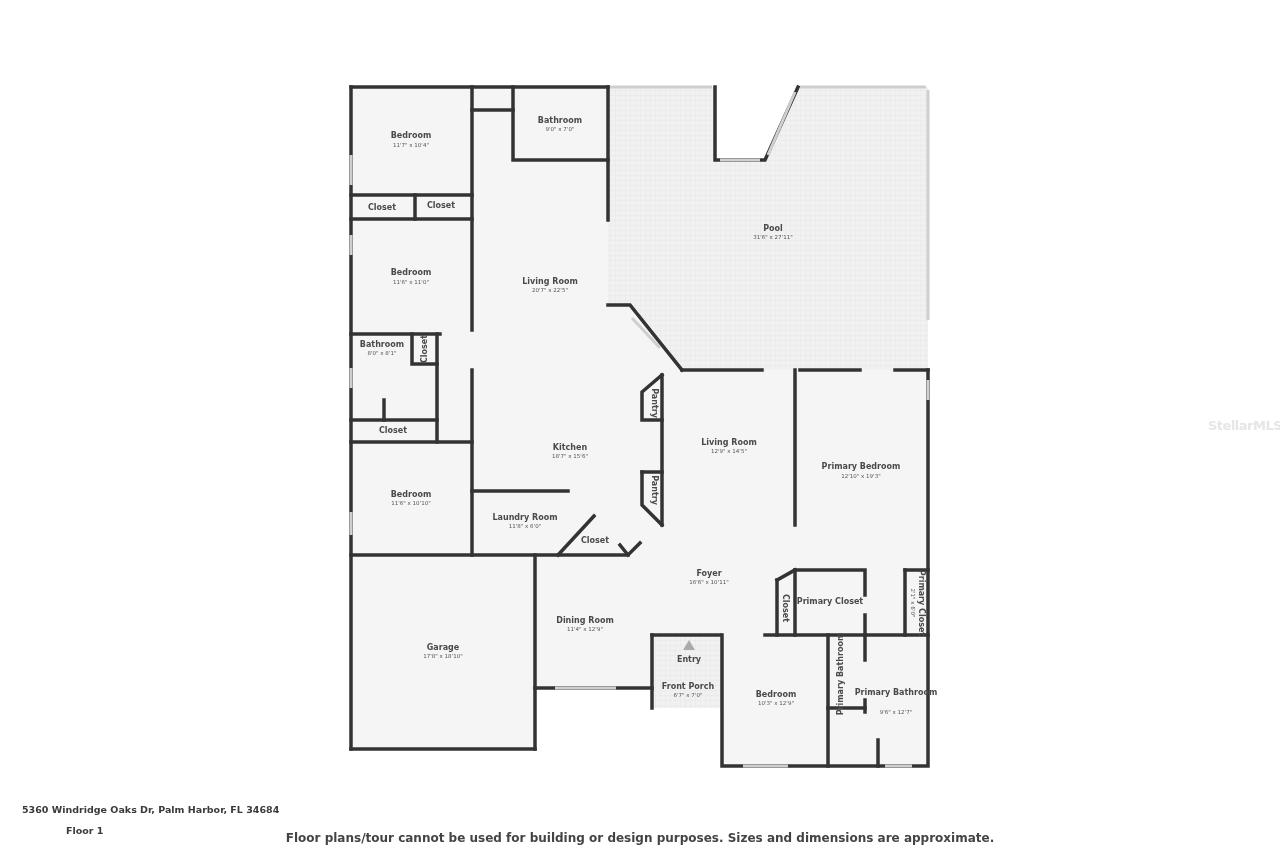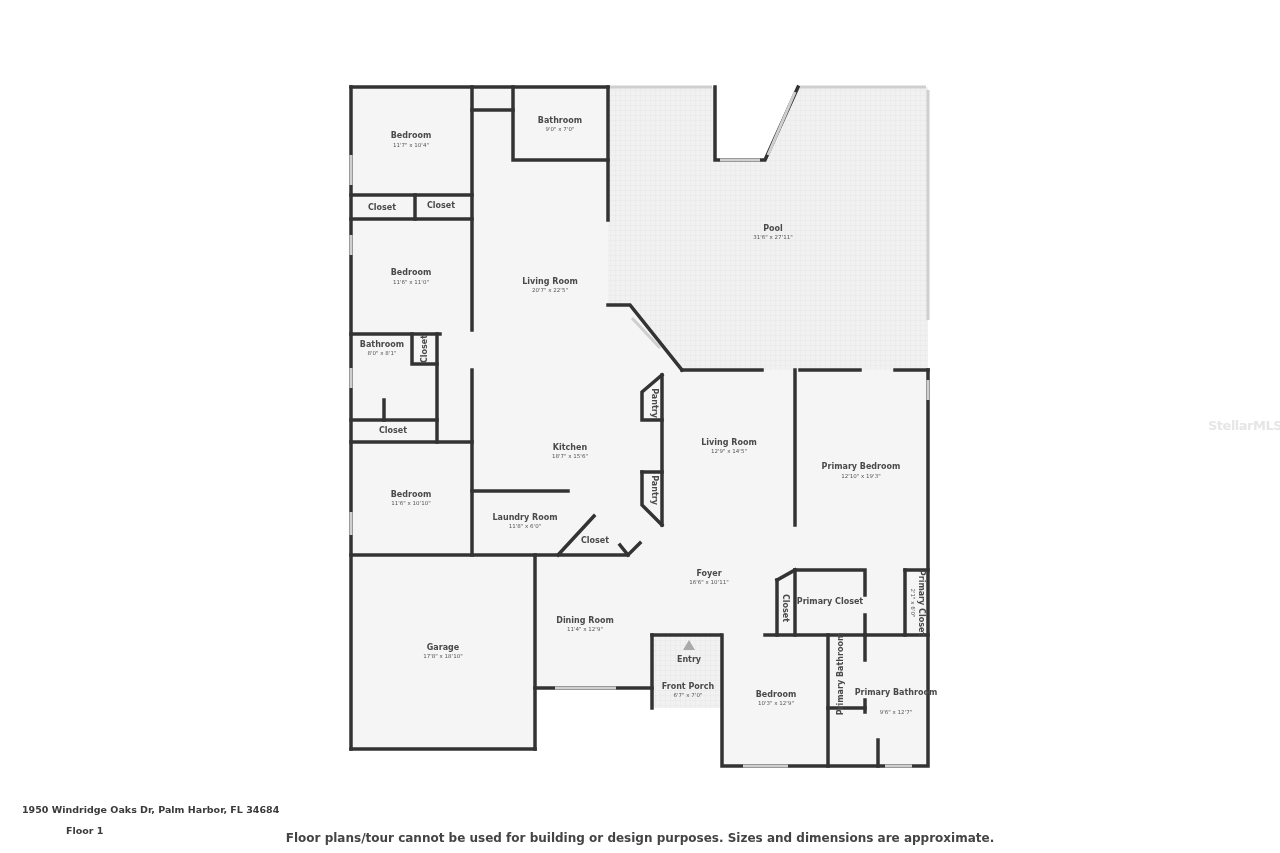--- a/index.html
+++ b/index.html
@@ -180,15 +180,15 @@
     <text class="room-dim" x="776" y="705" text-anchor="middle">10'3" x 12'9"</text>
 
     <text class="room-name" x="0" y="0" text-anchor="middle" transform="translate(843,674) rotate(-90)">Primary Bathroom</text>
 
     <text class="room-name" x="896" y="695" text-anchor="middle">Primary Bathroom</text>
     <text class="room-dim" x="896" y="714" text-anchor="middle">9'6" x 12'7"</text>
   </g>
 </svg>
 
 <div class="watermark">StellarMLS</div>
-<div class="footer-address">1950 Windridge Oaks Dr, Palm Harbor, FL 34684</div>
+<div class="footer-address">5360 Windridge Oaks Dr, Palm Harbor, FL 34684</div>
 <div class="footer-floor">Floor 1</div>
 <div class="footer-disclaimer">Floor plans/tour cannot be used for building or design purposes. Sizes and dimensions are approximate.</div>
 
 </body></html>

